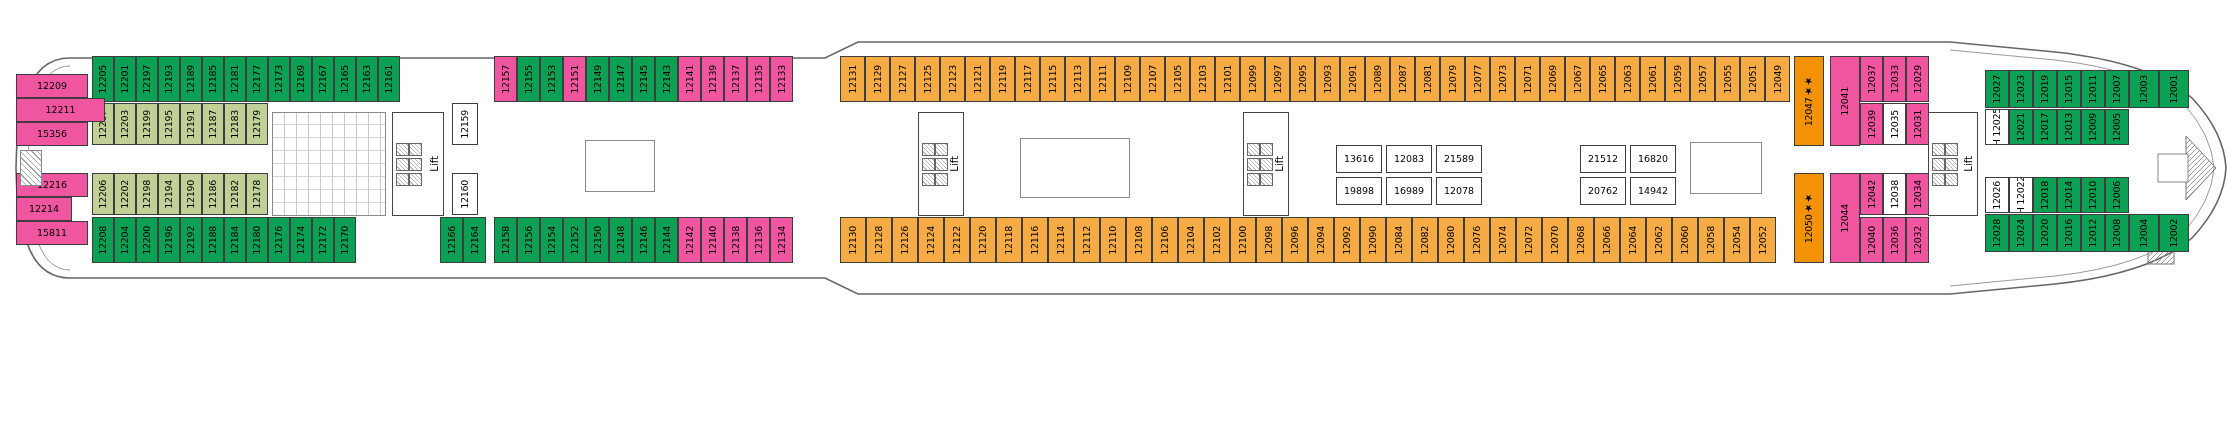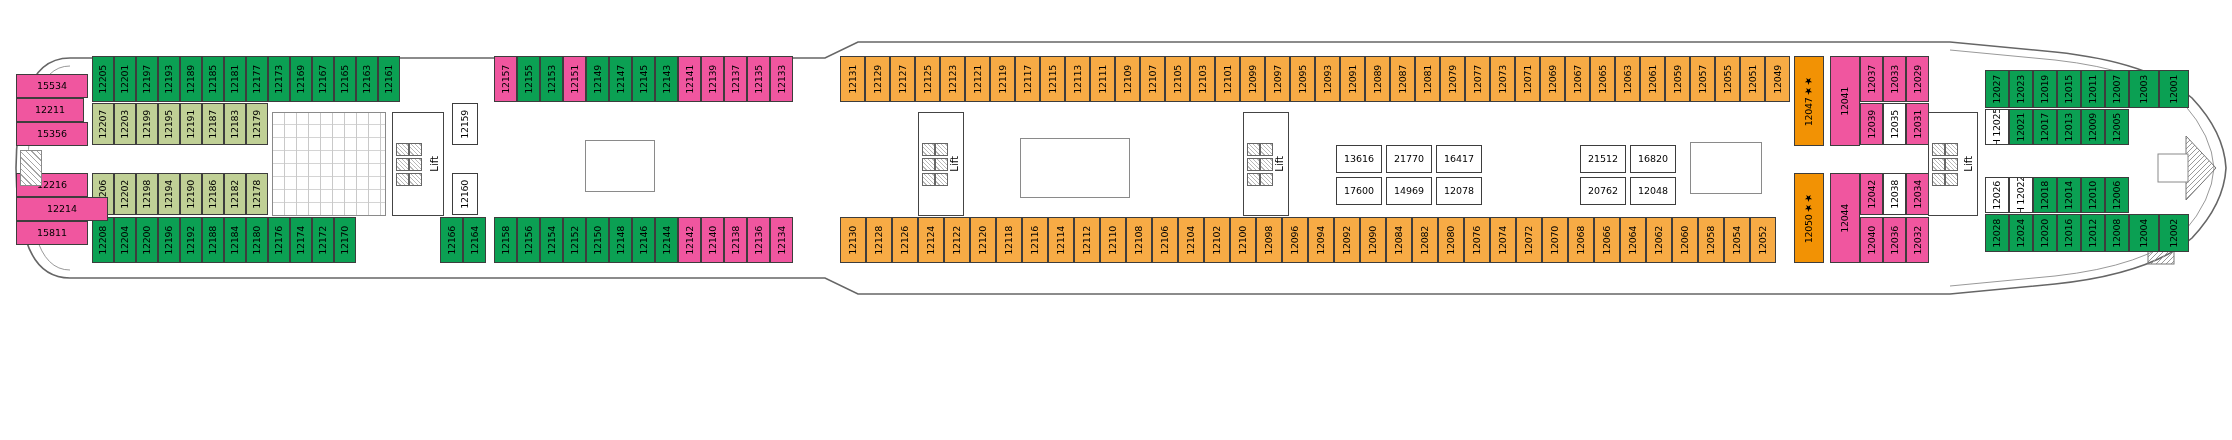--- a/index.html
+++ b/index.html
@@ -620,32 +620,32 @@
       <div class="cabin c-g" style="left: 2105px; top: 214px; width: 24px; height: 38px;">
         <span class="vtxt">12008</span>
       </div>
       <div class="cabin c-g" style="left: 2129px; top: 214px; width: 30px; height: 38px;">
         <span class="vtxt">12004</span>
       </div>
       <div class="cabin c-g" style="left: 2159px; top: 214px; width: 30px; height: 38px;">
         <span class="vtxt">12002</span>
       </div>
       <div class="cabin c-p" style="left: 16px; top: 74px; width: 72px; height: 24px;">
-        <span class="htxt">15534</span>
-      </div>
-      <div class="cabin c-p" style="left: 16px; top: 98px; width: 68px; height: 24px;">
+        <span class="htxt">12209</span>
+      </div>
+      <div class="cabin c-p" style="left: 16px; top: 98px; width: 89px; height: 24px;">
         <span class="htxt">12211</span>
       </div>
       <div class="cabin c-p" style="left: 16px; top: 122px; width: 72px; height: 24px;">
         <span class="htxt">15356</span>
       </div>
       <div class="cabin c-p" style="left: 16px; top: 173px; width: 72px; height: 24px;">
         <span class="htxt">12216</span>
       </div>
-      <div class="cabin c-p" style="left: 16px; top: 197px; width: 92px; height: 24px;">
+      <div class="cabin c-p" style="left: 16px; top: 197px; width: 56px; height: 24px;">
         <span class="htxt">12214</span>
       </div>
       <div class="cabin c-p" style="left: 16px; top: 221px; width: 72px; height: 24px;">
         <span class="htxt">15811</span>
       </div>
       <div class="lift" style="left: 392px; top: 112px; width: 52px; height: 104px;">
         <div class="cars">
           <div class="car"></div>
           <div class="car"></div>
           <div class="car"></div>
@@ -685,45 +685,45 @@
           <div class="car"></div>
           <div class="car"></div>
           <div class="car"></div>
         </div>
         <span class="lbl">Lift</span>
       </div>
       <div class="cabin c-wht" style="left: 1336px; top: 145px; width: 46px; height: 28px;">
         <span class="htxt">13616</span>
       </div>
       <div class="cabin c-wht" style="left: 1336px; top: 177px; width: 46px; height: 28px;">
-        <span class="htxt">17600</span>
+        <span class="htxt">19898</span>
       </div>
       <div class="cabin c-wht" style="left: 1386px; top: 145px; width: 46px; height: 28px;">
-        <span class="htxt">21770</span>
+        <span class="htxt">12083</span>
       </div>
       <div class="cabin c-wht" style="left: 1386px; top: 177px; width: 46px; height: 28px;">
-        <span class="htxt">14969</span>
+        <span class="htxt">16989</span>
       </div>
       <div class="cabin c-wht" style="left: 1436px; top: 145px; width: 46px; height: 28px;">
-        <span class="htxt">16417</span>
+        <span class="htxt">21589</span>
       </div>
       <div class="cabin c-wht" style="left: 1436px; top: 177px; width: 46px; height: 28px;">
         <span class="htxt">12078</span>
       </div>
       <div class="cabin c-wht" style="left: 1580px; top: 145px; width: 46px; height: 28px;">
         <span class="htxt">21512</span>
       </div>
       <div class="cabin c-wht" style="left: 1580px; top: 177px; width: 46px; height: 28px;">
         <span class="htxt">20762</span>
       </div>
       <div class="cabin c-wht" style="left: 1630px; top: 145px; width: 46px; height: 28px;">
         <span class="htxt">16820</span>
       </div>
       <div class="cabin c-wht" style="left: 1630px; top: 177px; width: 46px; height: 28px;">
-        <span class="htxt">12048</span>
+        <span class="htxt">14942</span>
       </div>
       <div class="structure k-grid" style="left: 272px; top: 112px; width: 114px; height: 104px;"></div>
       <div class="structure k-plain" style="left: 585px; top: 140px; width: 70px; height: 52px;"></div>
       <div class="structure k-plain" style="left: 1020px; top: 138px; width: 110px; height: 60px;"></div>
       <div class="structure k-plain" style="left: 1690px; top: 142px; width: 72px; height: 52px;"></div>
       <div class="structure k-hatch" style="left: 20px; top: 150px; width: 22px; height: 36px;"></div>
     </div>
 </div>
 
 </body></html>

